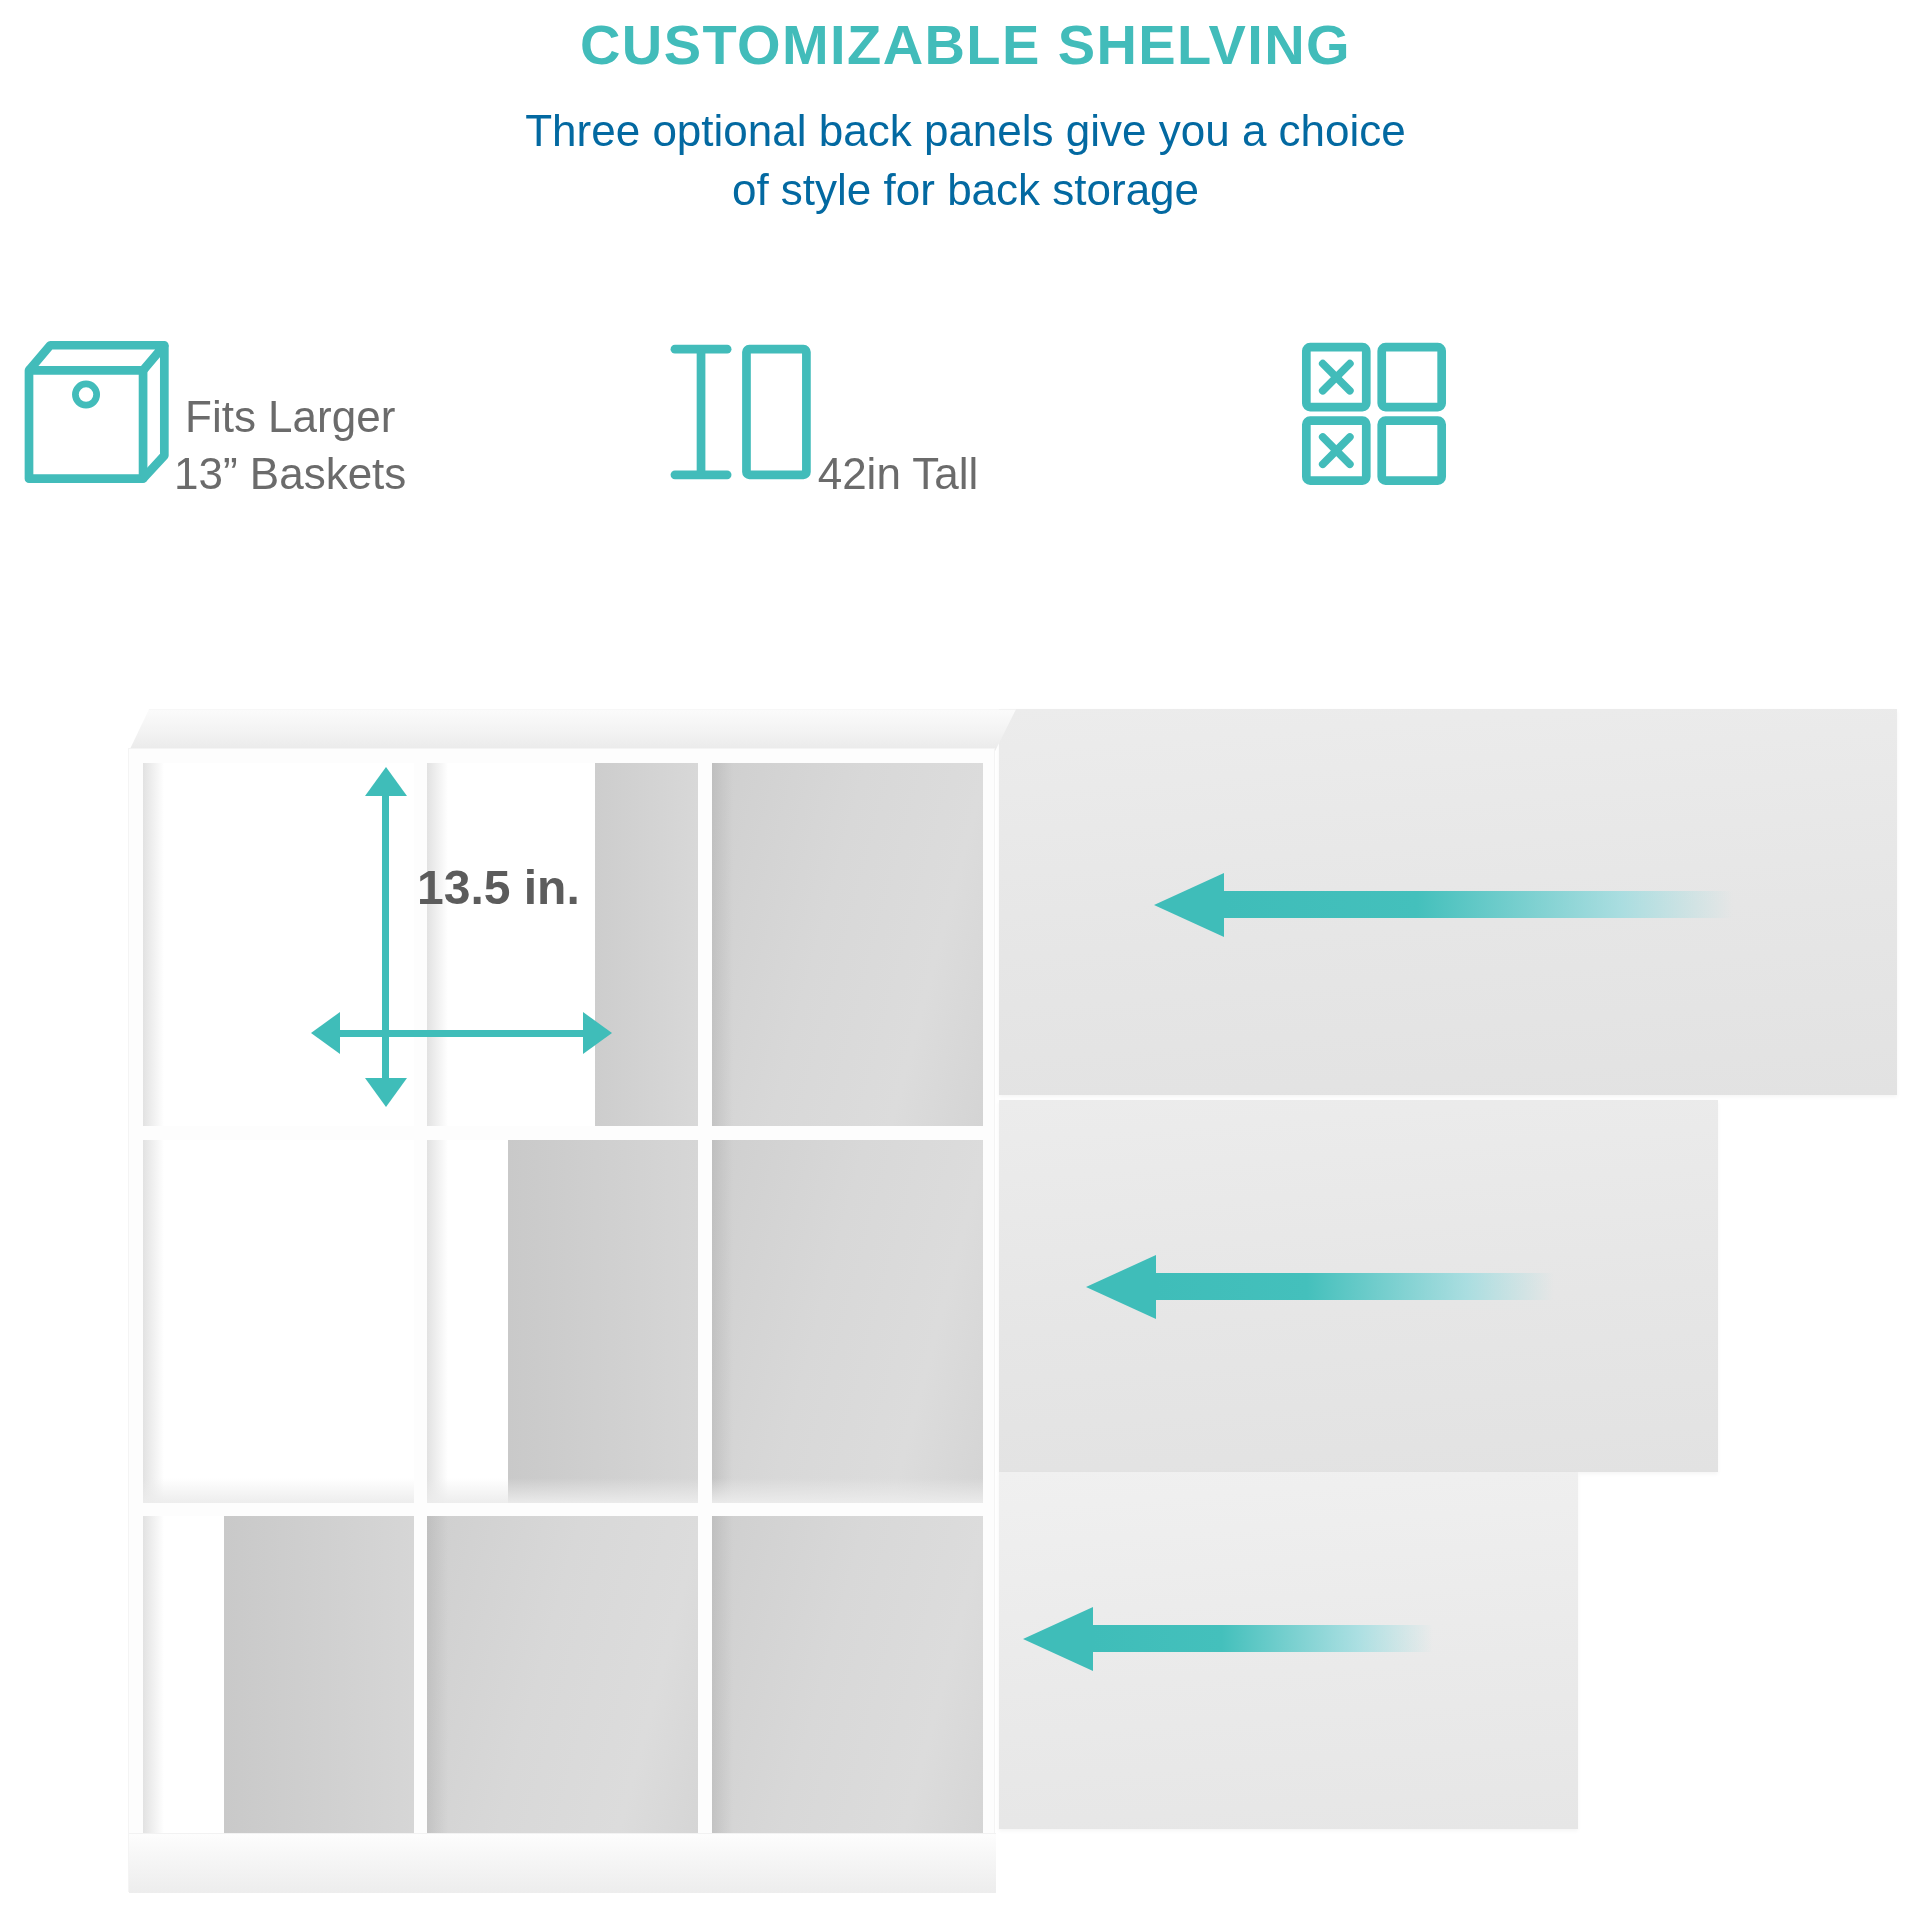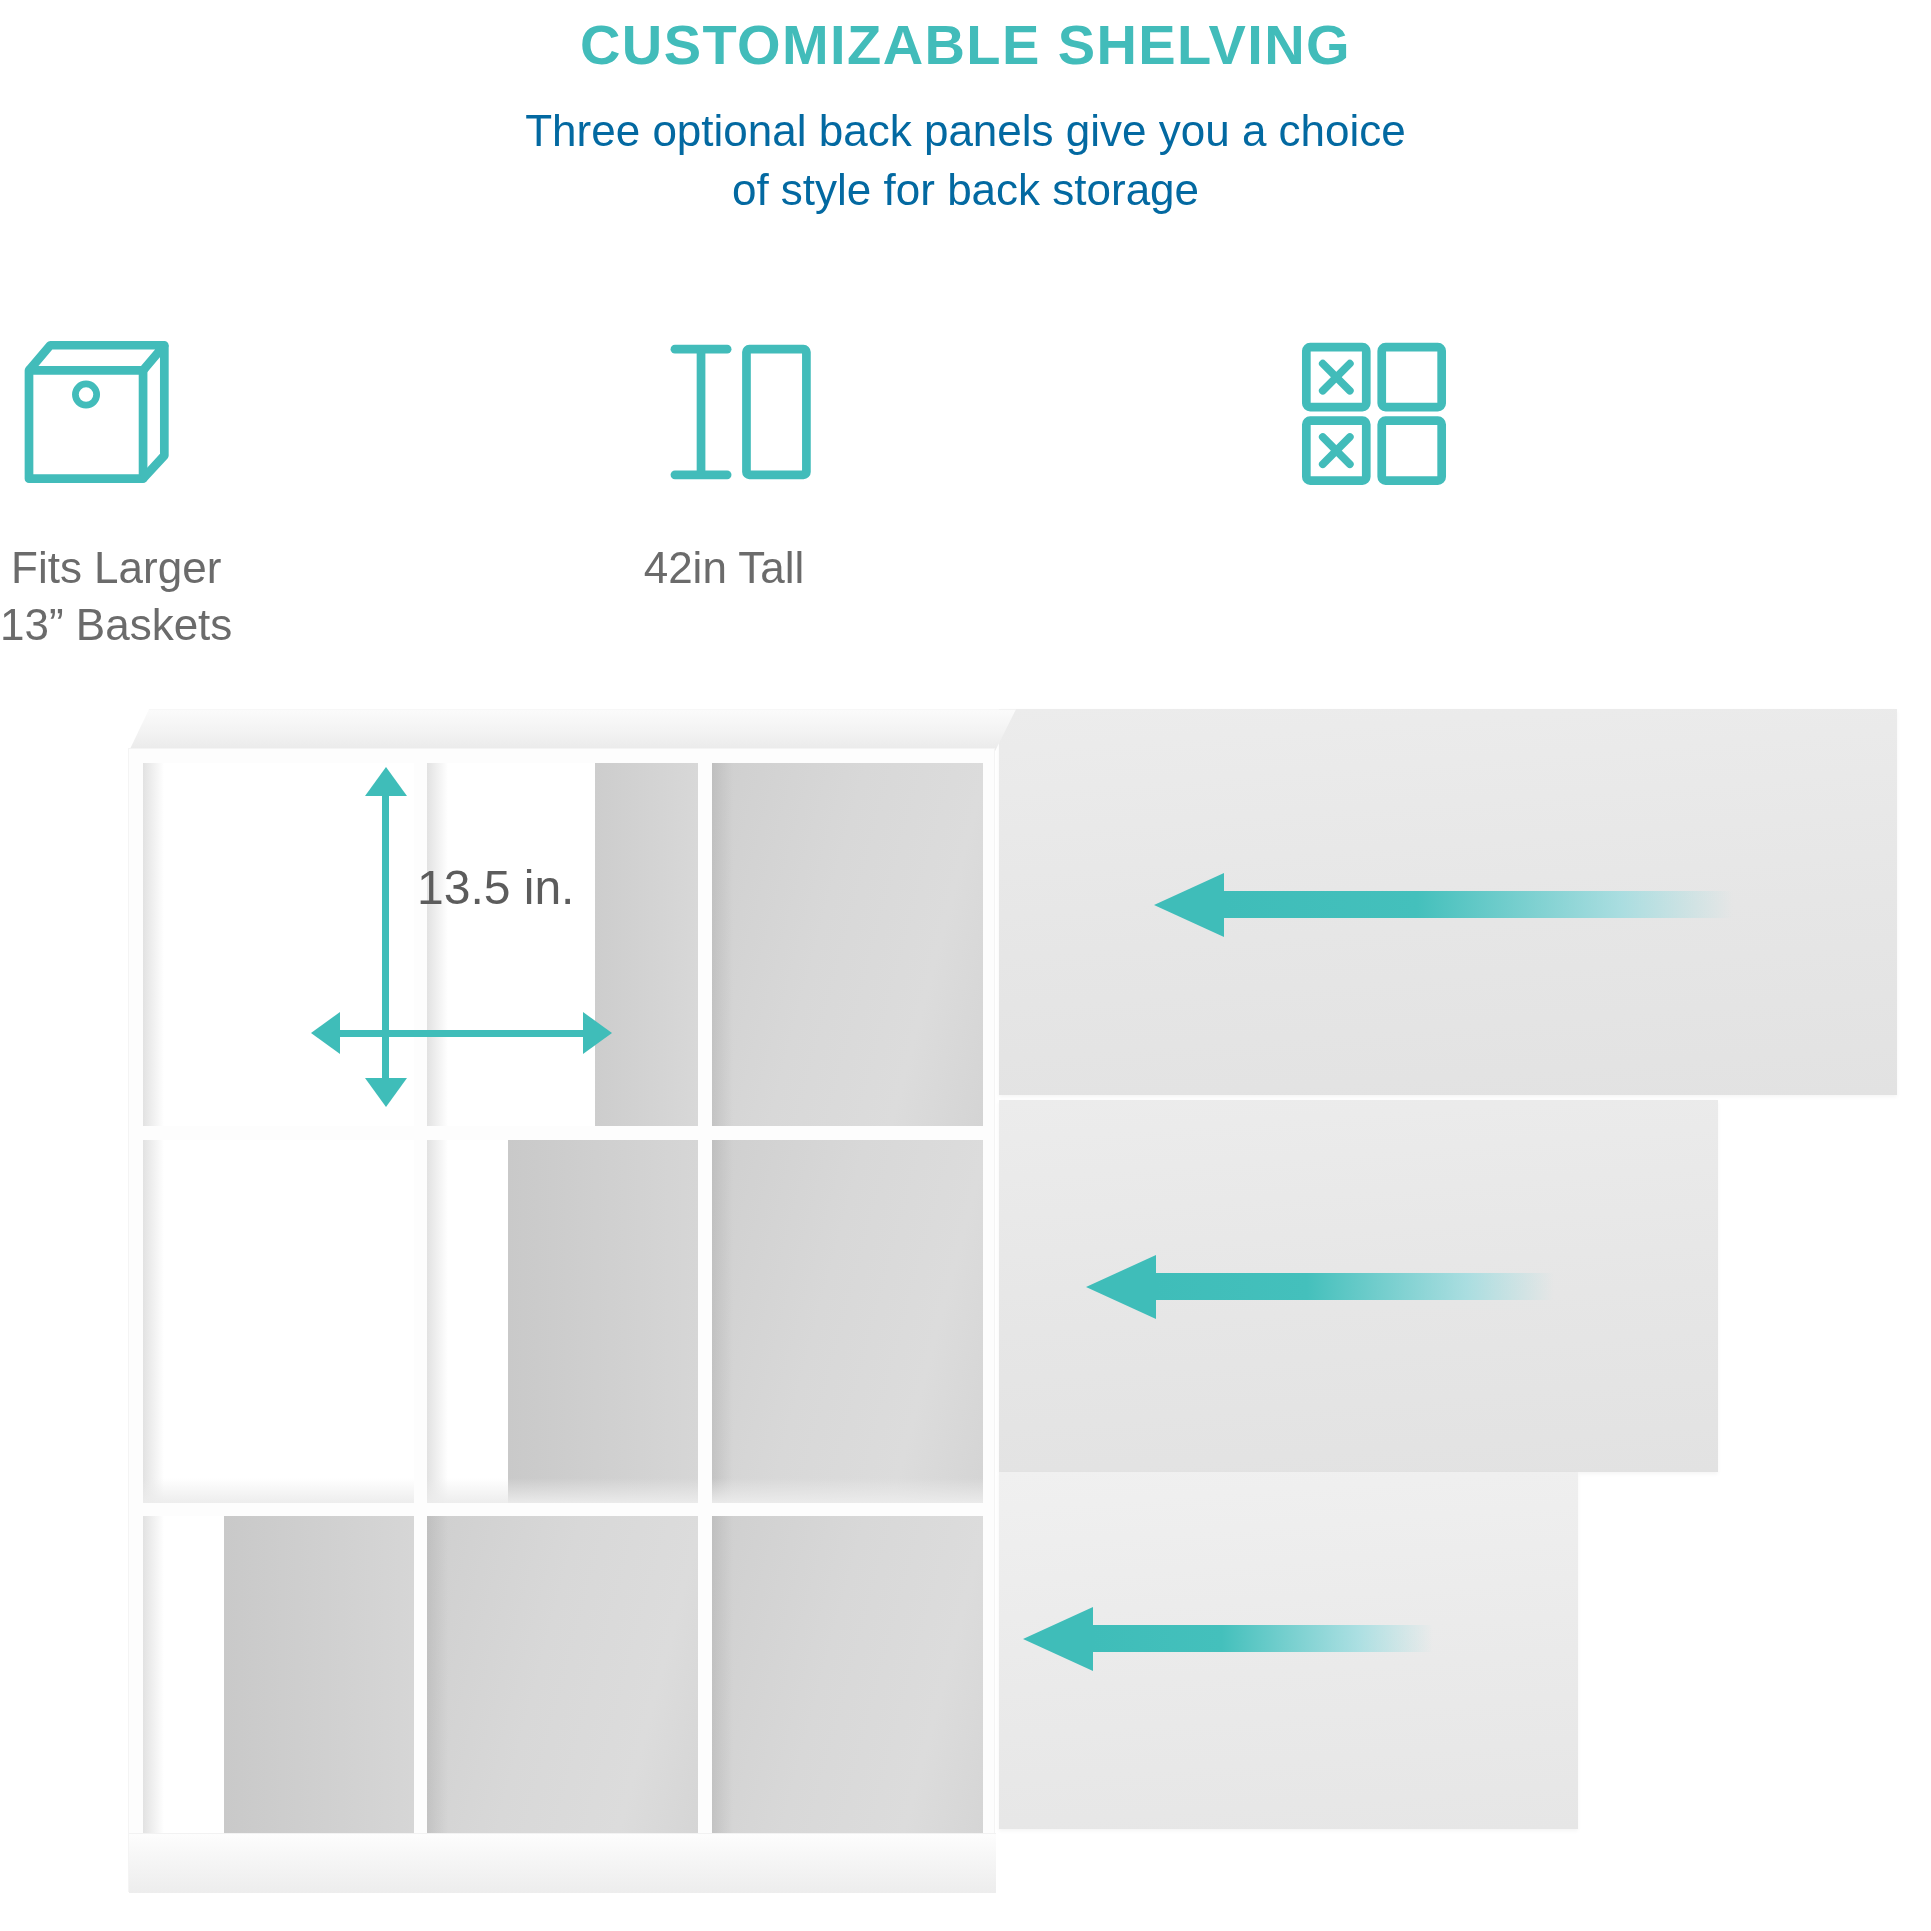--- a/index.html
+++ b/index.html
@@ -38,21 +38,21 @@
   }
   .subtitle .ln{ display:block; }
 
   
   .features{
     position:absolute; left:0; top:319px; width:1931px;
     display:flex;
   }
   .feature{
     flex:1 1 0;
-    display:flex; flex-direction:column; align-items:flex-start;
+    display:flex; flex-direction:row; align-items:flex-end;
   }
   .feature-icon{
     height:183px;
     display:flex; align-items:center; justify-content:center;
   }
   .feature-label{
     margin-top:37px;
     color:#6b6b6b;
     font-size:44px;
     font-weight:300;
@@ -191,21 +191,21 @@
   .dim .h-right{
     position:absolute; left:272px; top:245px;
     width:0;height:0;
     border-top:21px solid transparent; border-bottom:21px solid transparent;
     border-left:29px solid #3fbdb9;
   }
   .dim-label{
     position:absolute; left:106px; top:93px;
     color:#5c5c5c;
     font-size:48px;
-    font-weight:normal;
+    font-weight:bold;
     white-space:nowrap;
   }
 </style>
 </head>
 <body>
 
 <div class="page">
 
   <div class="header">
     <div class="main-title">CUSTOMIZABLE SHELVING</div>

